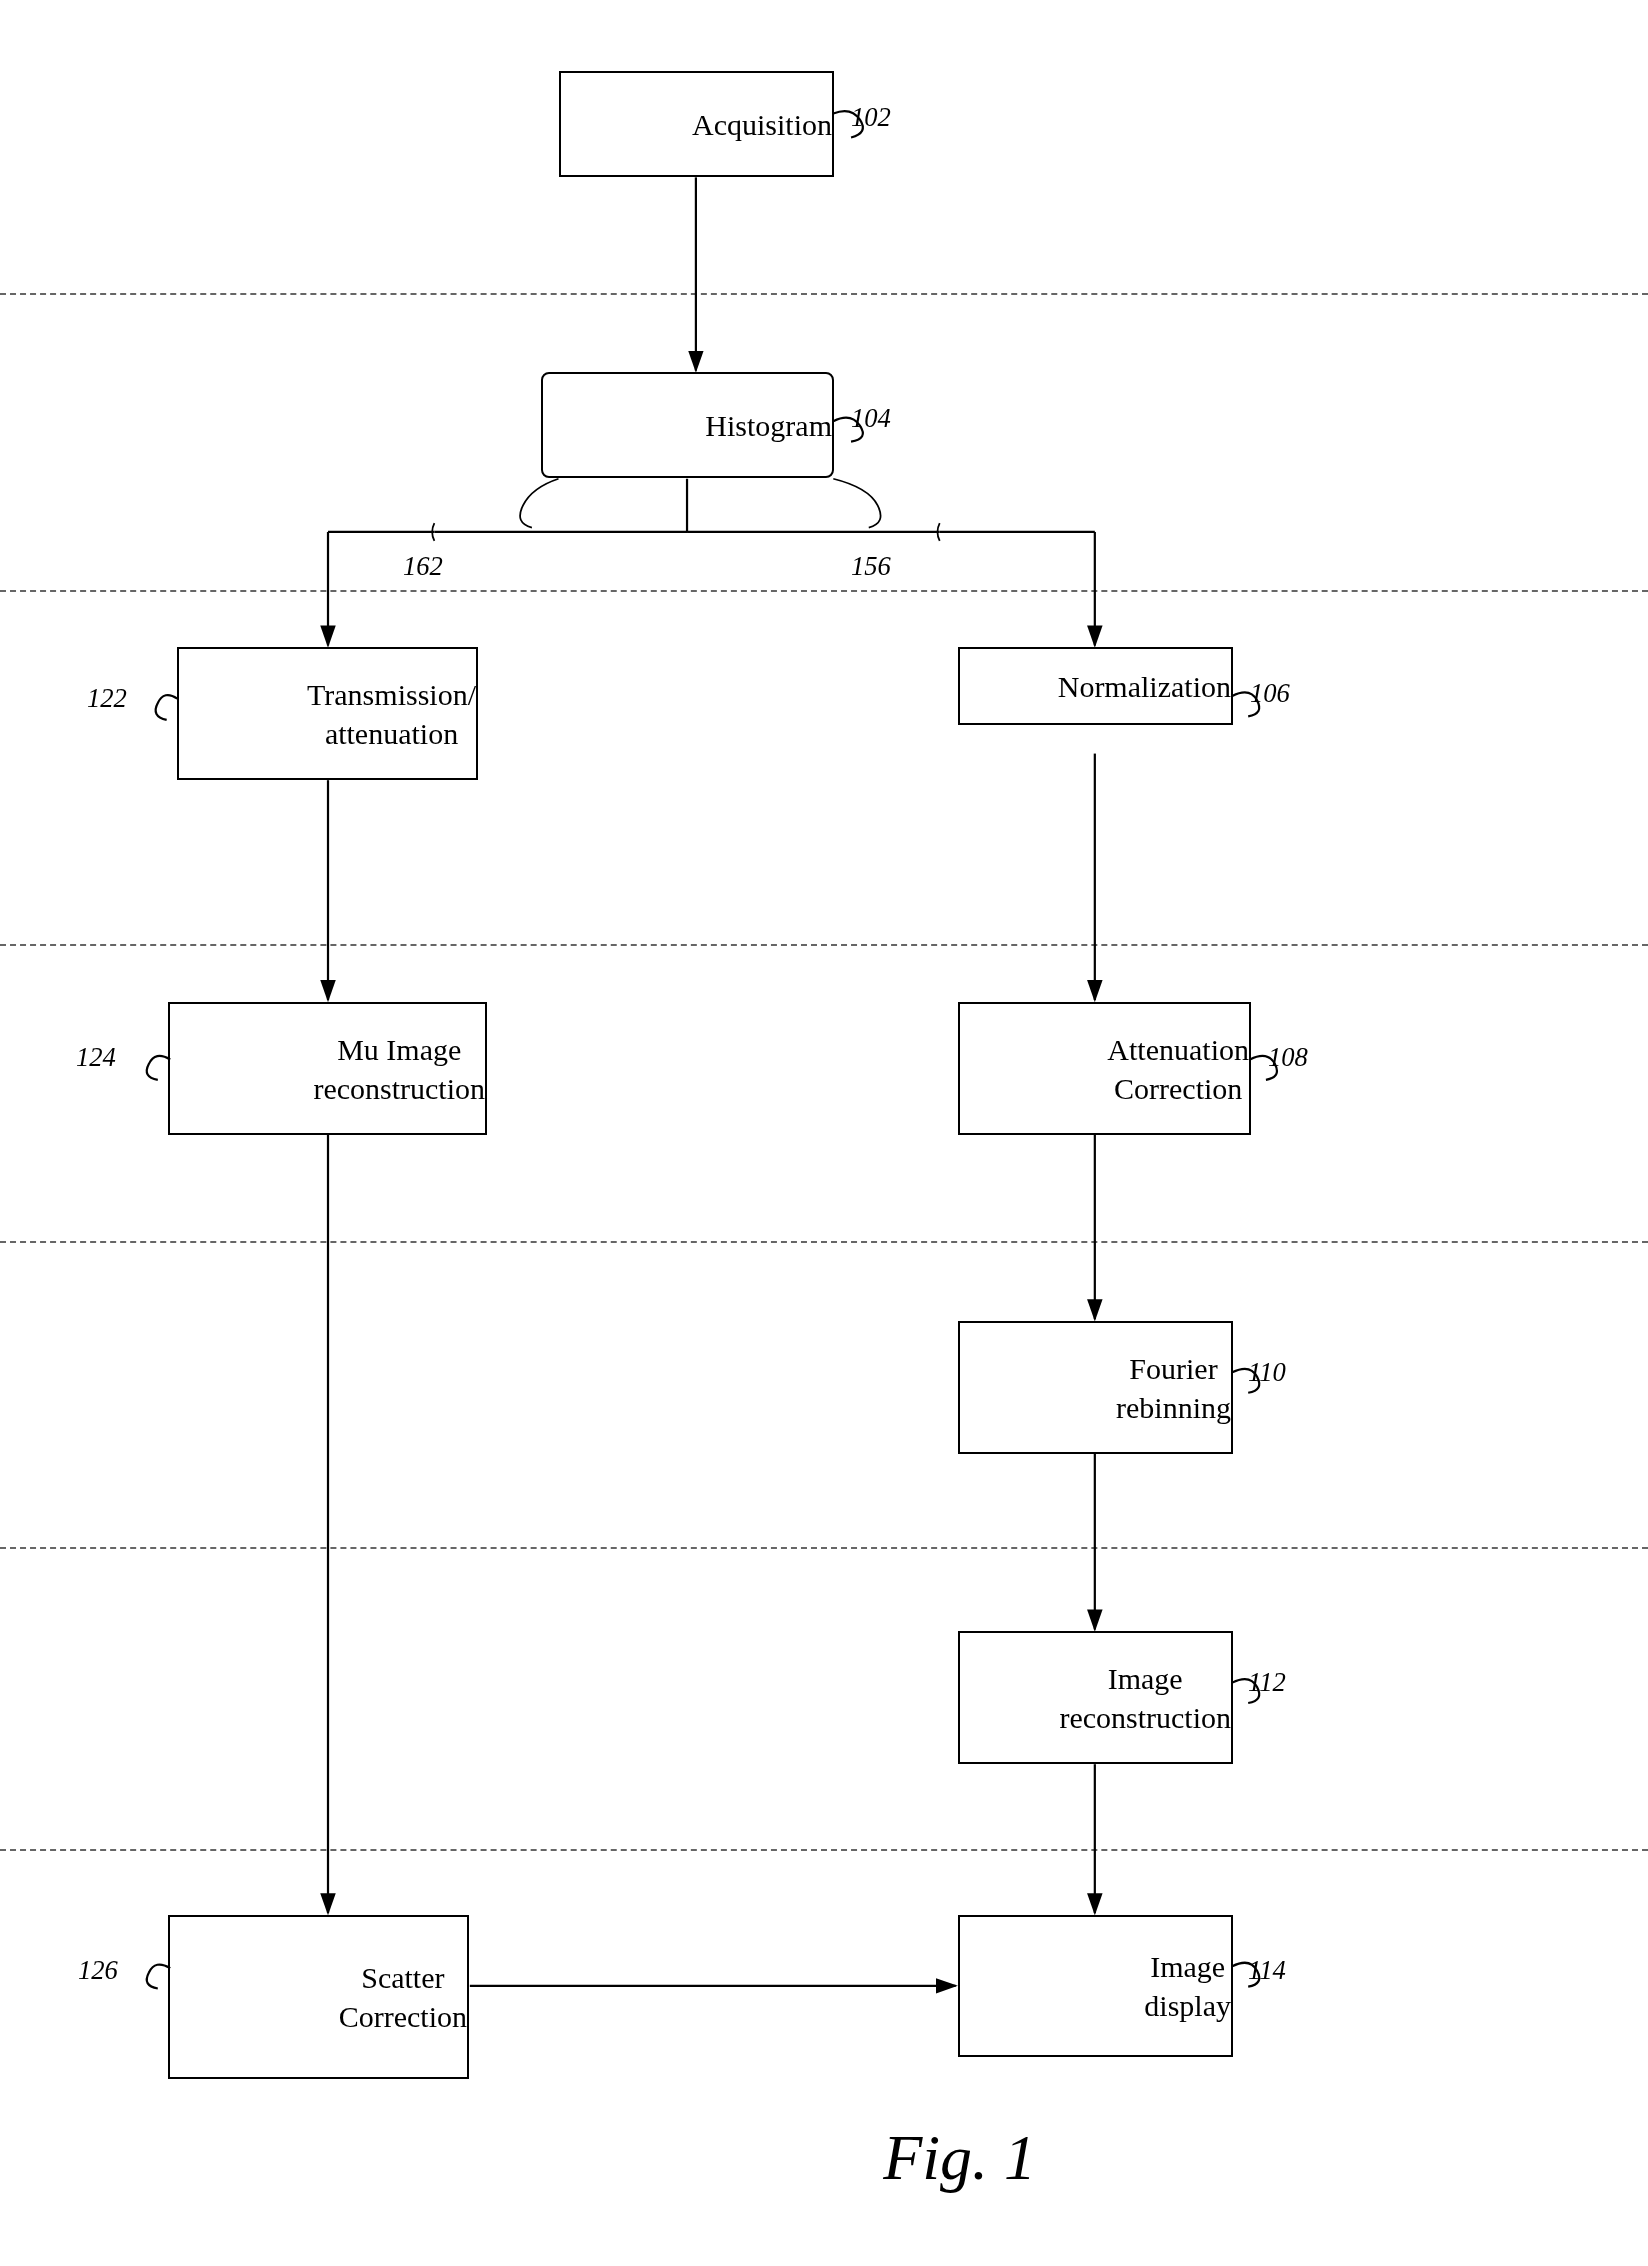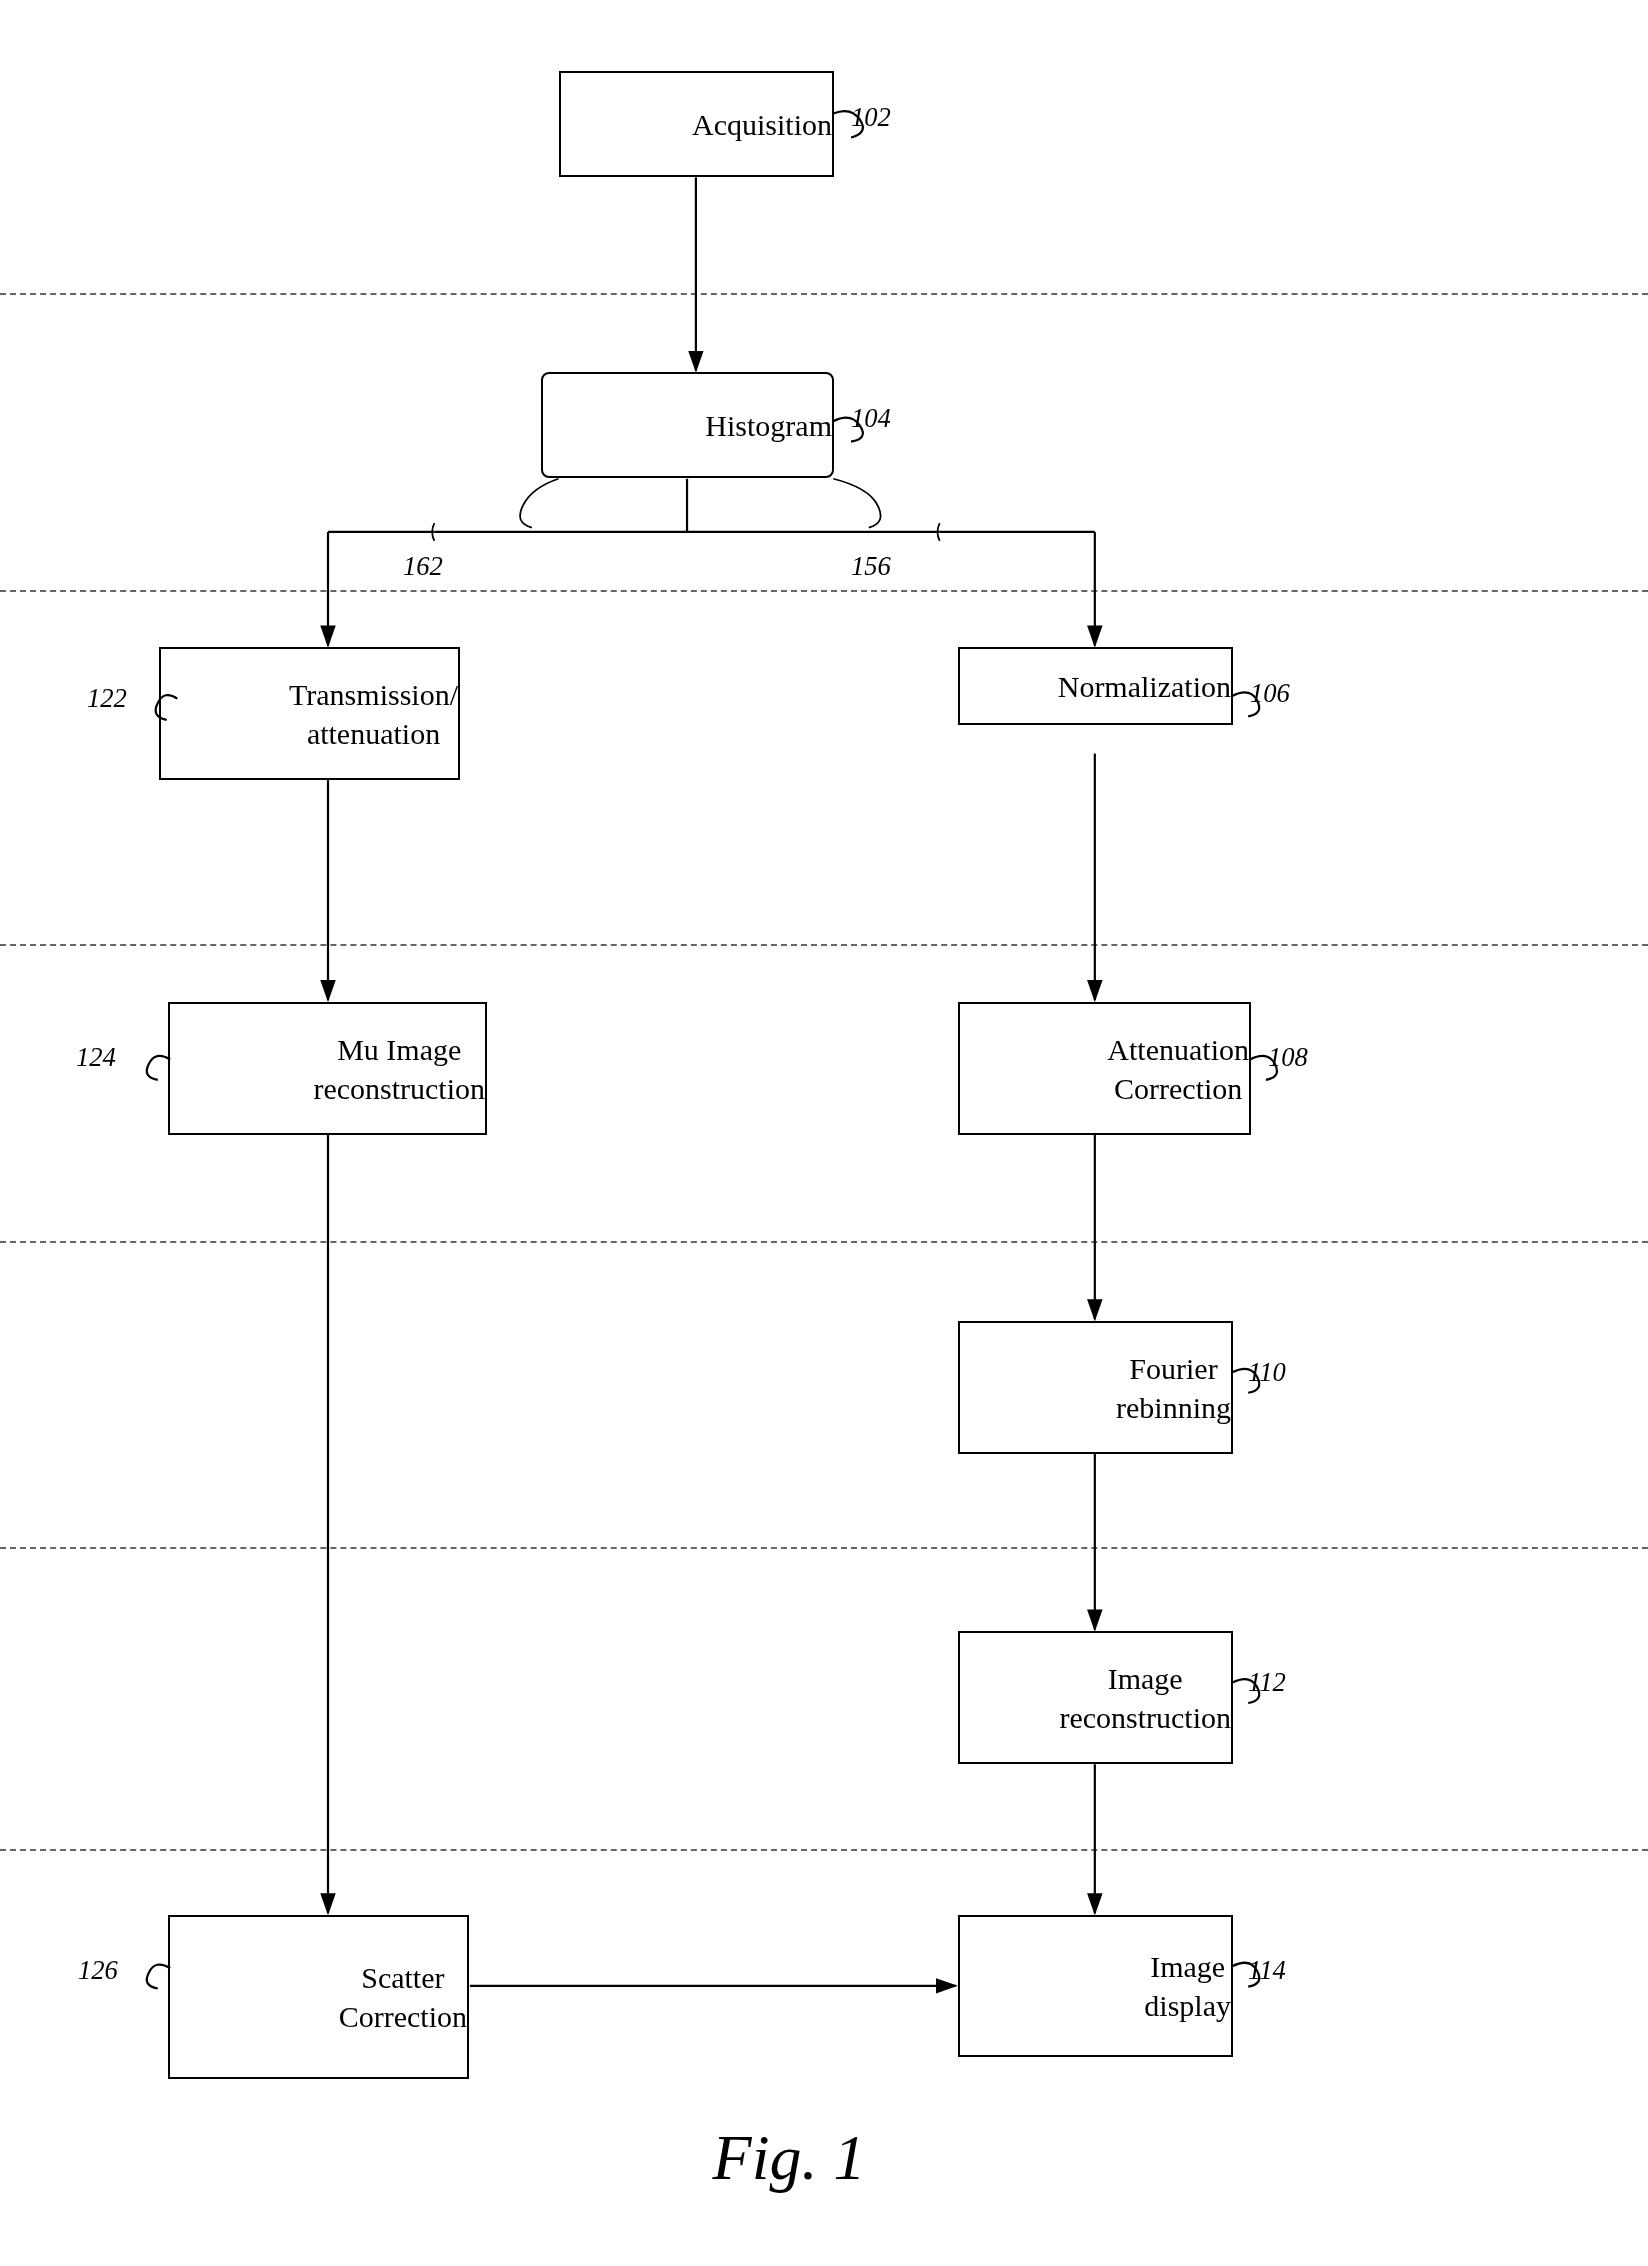--- a/index.html
+++ b/index.html
@@ -84,21 +84,21 @@
   </div>
 
   <div class="label" style="left: 403px; top: 551px;">
     <span>162</span>
   </div>
 
   <div class="label" style="left: 851px; top: 551px;">
     <span>156</span>
   </div>
 
-  <div class="box" style="left: 159px; top: 647px; width: 301px; height: 133px;">
+  <div class="box" style="left: 177px; top: 647px; width: 301px; height: 133px;">
     <span style="white-space:pre-line;">Transmission/
 attenuation</span>
   </div>
 
   <div class="label" style="left: 87px; top: 683px;">
     <span>122</span>
   </div>
 
   <div class="box" style="left: 958px; top: 647px; width: 275px; height: 78px;">
     <span>Normalization</span>
@@ -155,21 +155,21 @@
 
   <div class="box" style="left: 958px; top: 1915px; width: 275px; height: 142px;">
     <span style="white-space:pre-line;">Image
 display</span>
   </div>
 
   <div class="label" style="left: 1248px; top: 1955px;">
     <span>114</span>
   </div>
 
-  <div class="fig-label" style="left: 523px; bottom: 71px; width: 532px;">
+  <div class="fig-label" style="left: 504px; bottom: 71px; width: 532px; text-align: right;">
     <span>Fig. 1</span>
   </div>
 
   <svg class="arrows" xmlns="http://www.w3.org/2000/svg" viewBox="0 0 1859 2556" width="1648" height="2266">
     <defs>
       <marker id="arrowhead" markerWidth="10" markerHeight="7" refX="9" refY="3.5" orient="auto">
         <polygon points="0 0, 10 3.5, 0 7" fill="#000"></polygon>
       </marker>
     </defs>
 

